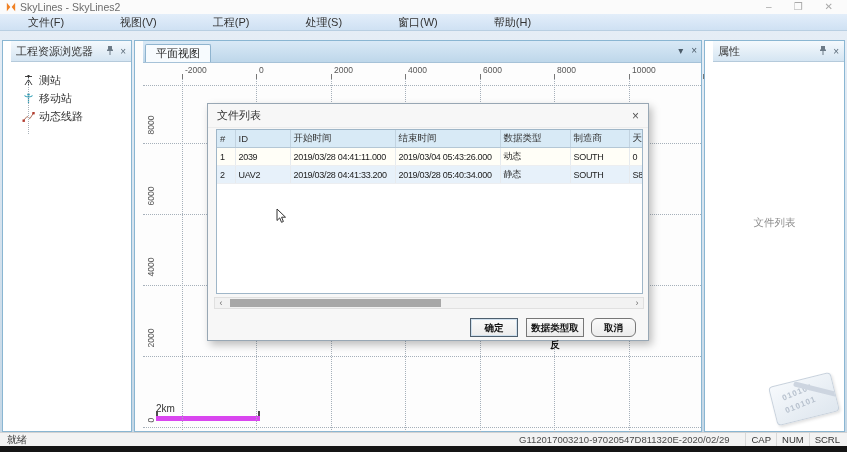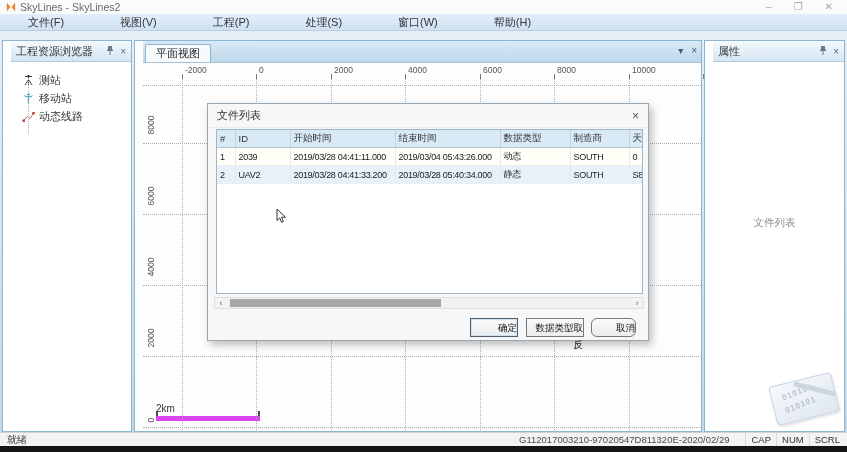--- a/index.html
+++ b/index.html
@@ -69,21 +69,21 @@
                white-space:nowrap;overflow:hidden;}
   .filelist td{font-size:9px;letter-spacing:-0.3px;color:#222;padding:2px 3px;height:13px;
                border-right:1px solid #e6eaee;border-bottom:1px solid #eceef1;white-space:nowrap;overflow:hidden;}
   tr.r0 td{background:#fffef7;}
   tr.r1 td{background:#e7f1fa;}
   .hscroll{position:absolute;left:6px;top:193px;width:430px;height:12px;background:#f2f2f2;
            border:1px solid #e0e0e0;box-sizing:border-box;}
   .harrow{position:absolute;top:0;width:12px;height:10px;color:#6f6f6f;font-size:9px;line-height:10px;text-align:center;}
   .hthumb{position:absolute;left:15px;top:1px;width:211px;height:8px;background:#a7a7a7;}
   .dlg-btn{position:absolute;top:214px;height:19px;background:linear-gradient(#fafafa,#ececec);
-           border:1px solid #777;font-size:9.5px;color:#111;text-align:right;line-height:17px;box-sizing:border-box;}
+           border:1px solid #777;font-size:9.5px;color:#111;text-align:center;line-height:17px;box-sizing:border-box;font-weight:bold;}
   #btn-ok{left:262px;width:48px;border-color:#4e5f6e;box-shadow:inset 0 0 0 1px #cfe0ee;}
   #btn-invert{left:318px;width:58px;}
   #btn-cancel{left:383px;width:45px;border-radius:6px;}
   
   .statusbar{position:absolute;left:0;top:432px;width:847px;height:14px;background:#f3f3f3;
              border-top:1px solid #d2d2d2;display:flex;align-items:center;font-size:10px;color:#333;box-sizing:border-box;}
   .statusbar .lic{margin-left:auto;font-size:9.5px;color:#4a4a4a;padding-right:16px;}
   .flag{padding:0 5px;border-left:1px solid #d8d8d8;font-size:9.5px;color:#333;line-height:13px;}
   .blackstrip{position:absolute;left:0;top:446px;width:847px;height:6px;background:#151515;}
   .cursor{position:absolute;left:276px;top:208px;z-index:20;}

